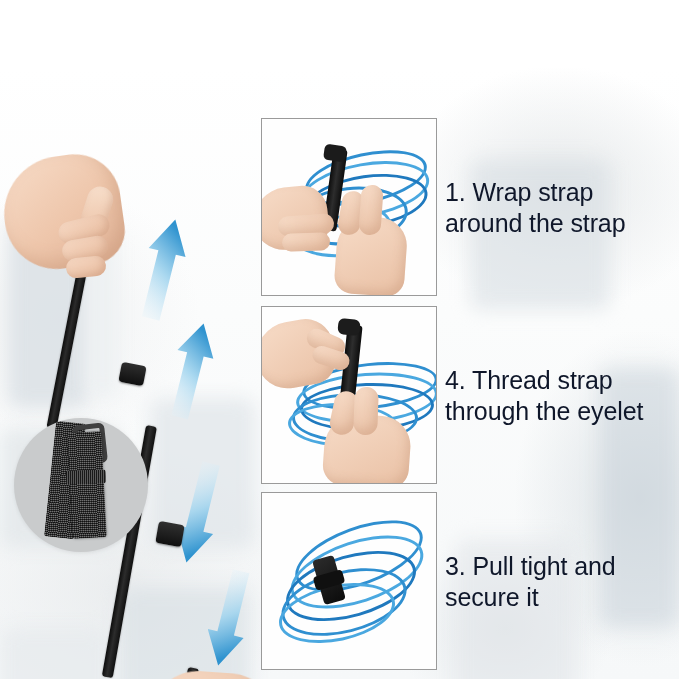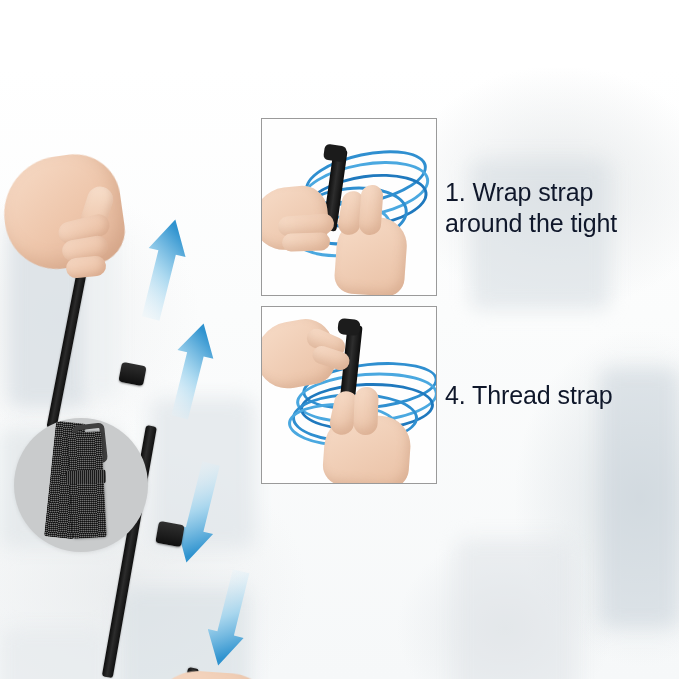--- a/index.html
+++ b/index.html
@@ -299,21 +299,21 @@
           <div class="sk" style="left:16px;top:96px;width:56px;height:20px;border-radius:11px;transform:rotate(-4deg);"></div>
           <div class="sk" style="left:20px;top:114px;width:48px;height:18px;border-radius:10px;transform:rotate(-2deg);"></div>
 
           <div class="sk" style="left:74px;top:98px;width:70px;height:78px;border-radius:32px 28px 18px 18px;transform:rotate(4deg);"></div>
           <div class="sk" style="left:78px;top:72px;width:22px;height:44px;border-radius:11px;transform:rotate(10deg);"></div>
           <div class="sk" style="left:98px;top:66px;width:22px;height:50px;border-radius:11px;transform:rotate(4deg);"></div>
         </div>
       </div>
       <div class="step-text">
         <div>1. Wrap strap</div>
-        <div>around the tight</div>
+        <div>around the strap</div>
       </div>
     </div>
 
     <div class="step-row row2">
       <div class="photo">
         <div class="photo-inner">
 
           <div class="cable" style="left:40px;top:56px;width:130px;height:40px;transform:rotate(-6deg);"></div>
           <div class="cable cable-l" style="left:34px;top:66px;width:136px;height:44px;transform:rotate(-4deg);"></div>
           <div class="cable cable-b" style="left:38px;top:76px;width:128px;height:42px;transform:rotate(-2deg);"></div>
@@ -328,18 +328,38 @@
           <div class="sk" style="left:44px;top:26px;width:40px;height:19px;border-radius:10px;transform:rotate(24deg);"></div>
           <div class="sk" style="left:50px;top:42px;width:38px;height:18px;border-radius:10px;transform:rotate(18deg);"></div>
 
           <div class="sk" style="left:62px;top:108px;width:86px;height:72px;border-radius:34px 30px 20px 20px;transform:rotate(4deg);"></div>
           <div class="sk" style="left:70px;top:84px;width:24px;height:44px;border-radius:12px;transform:rotate(12deg);"></div>
           <div class="sk" style="left:92px;top:80px;width:24px;height:48px;border-radius:12px;transform:rotate(2deg);"></div>
         </div>
       </div>
       <div class="step-text">
         <div>4. Thread strap</div>
-      </div>
-    </div>
-
+        <div>through the eyelet</div>
+      </div>
+    </div>
+
+    <div class="step-row row3">
+      <div class="photo">
+        <div class="photo-inner">
+          <div class="cable" style="left:30px;top:34px;width:128px;height:52px;transform:rotate(-20deg);"></div>
+          <div class="cable cable-l" style="left:26px;top:48px;width:132px;height:56px;transform:rotate(-18deg);"></div>
+          <div class="cable cable-b" style="left:22px;top:62px;width:128px;height:56px;transform:rotate(-16deg);"></div>
+          <div class="cable" style="left:18px;top:78px;width:122px;height:56px;transform:rotate(-14deg);"></div>
+          <div class="cable cable-l" style="left:16px;top:92px;width:112px;height:50px;transform:rotate(-12deg);"></div>
+
+          <div class="vstrap" style="left:56px;top:64px;width:22px;height:46px;border-radius:4px;transform:rotate(-16deg);
+               background:linear-gradient(160deg,#2b2b2b,#0c0c0c);"></div>
+          <div class="vstrap" style="left:52px;top:80px;width:30px;height:14px;border-radius:4px;transform:rotate(-16deg);background:#101010;"></div>
+        </div>
+      </div>
+      <div class="step-text">
+        <div>3. Pull tight and</div>
+        <div>secure it</div>
+      </div>
+    </div>
 
   </div>
 </div>
 
 </body></html>

